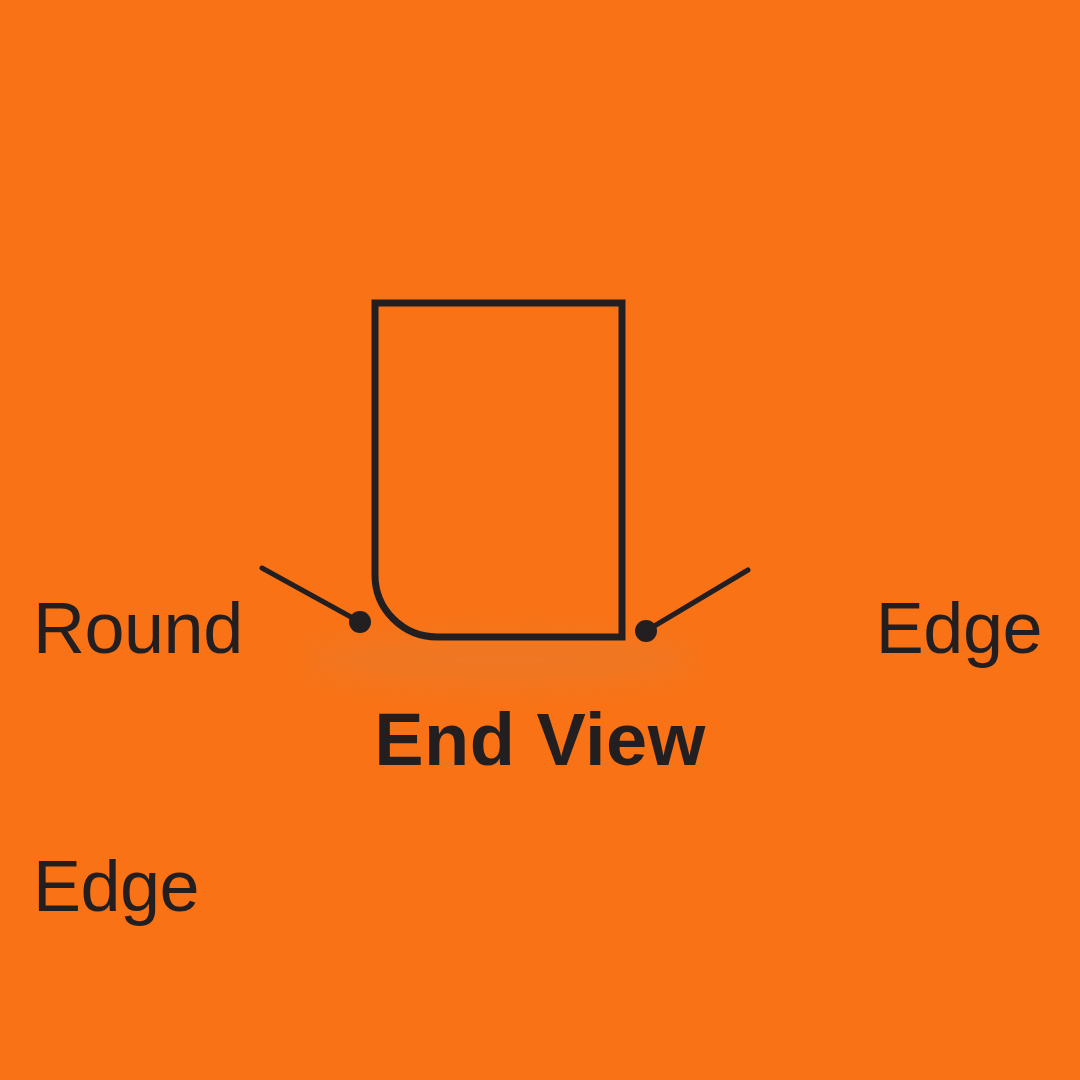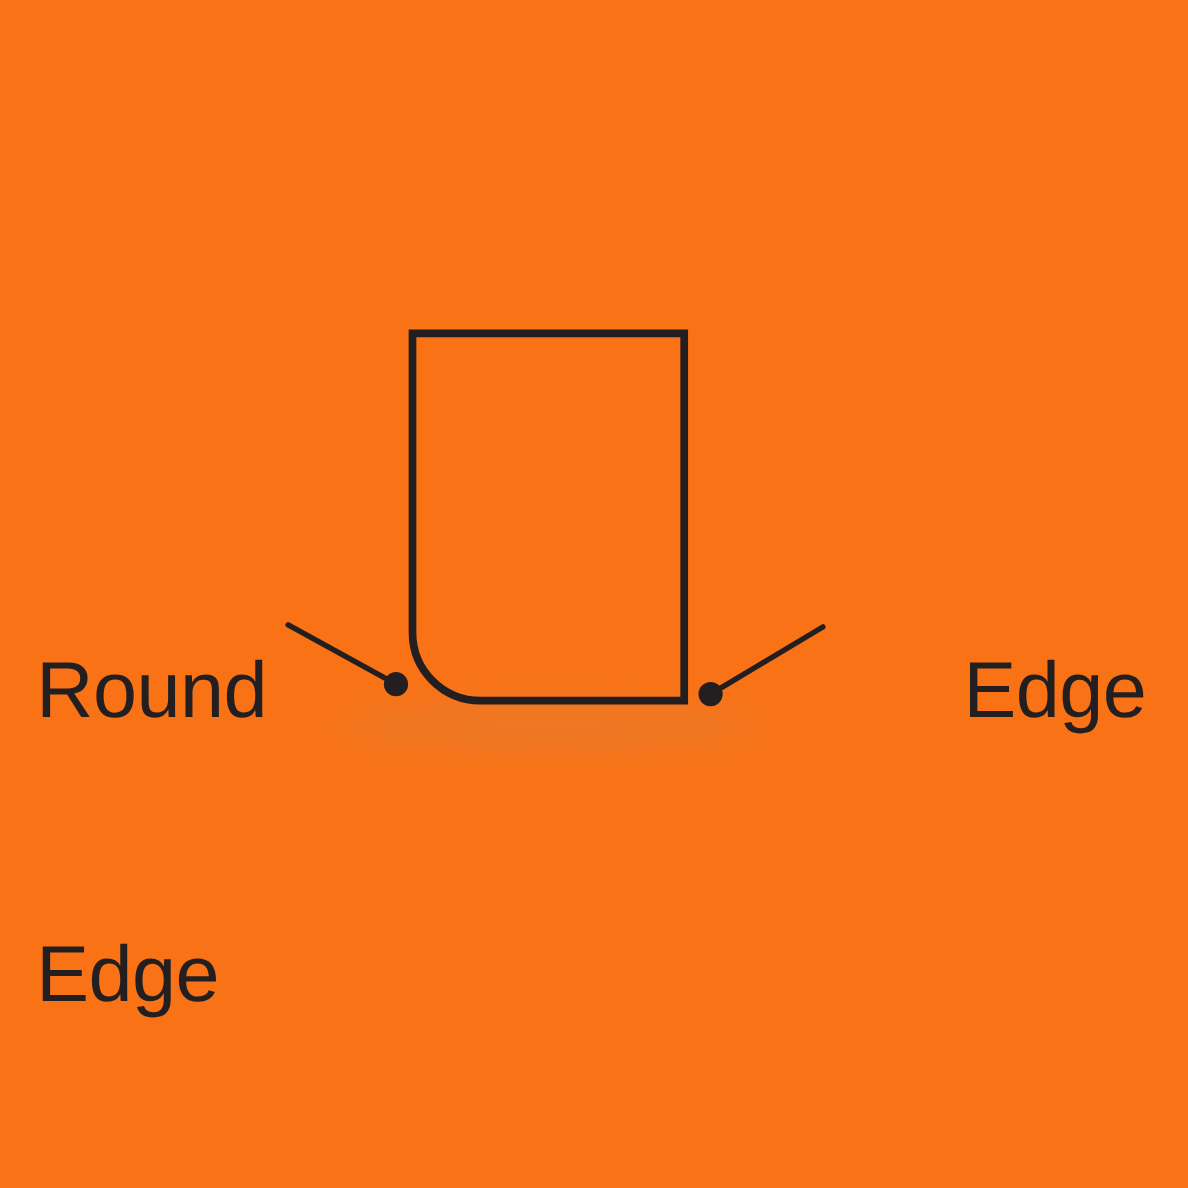--- a/index.html
+++ b/index.html
@@ -87,14 +87,15 @@
 
   <div class="callout-label" id="label-round">
     <span class="line">Round</span>
     <span class="line">Edge</span>
   </div>
 
   <div class="callout-label" id="label-square">
     <span class="line">Edge</span>
   </div>
 
+  <div id="caption-endview">End View</div>
 
 </div>
 
 </body></html>

